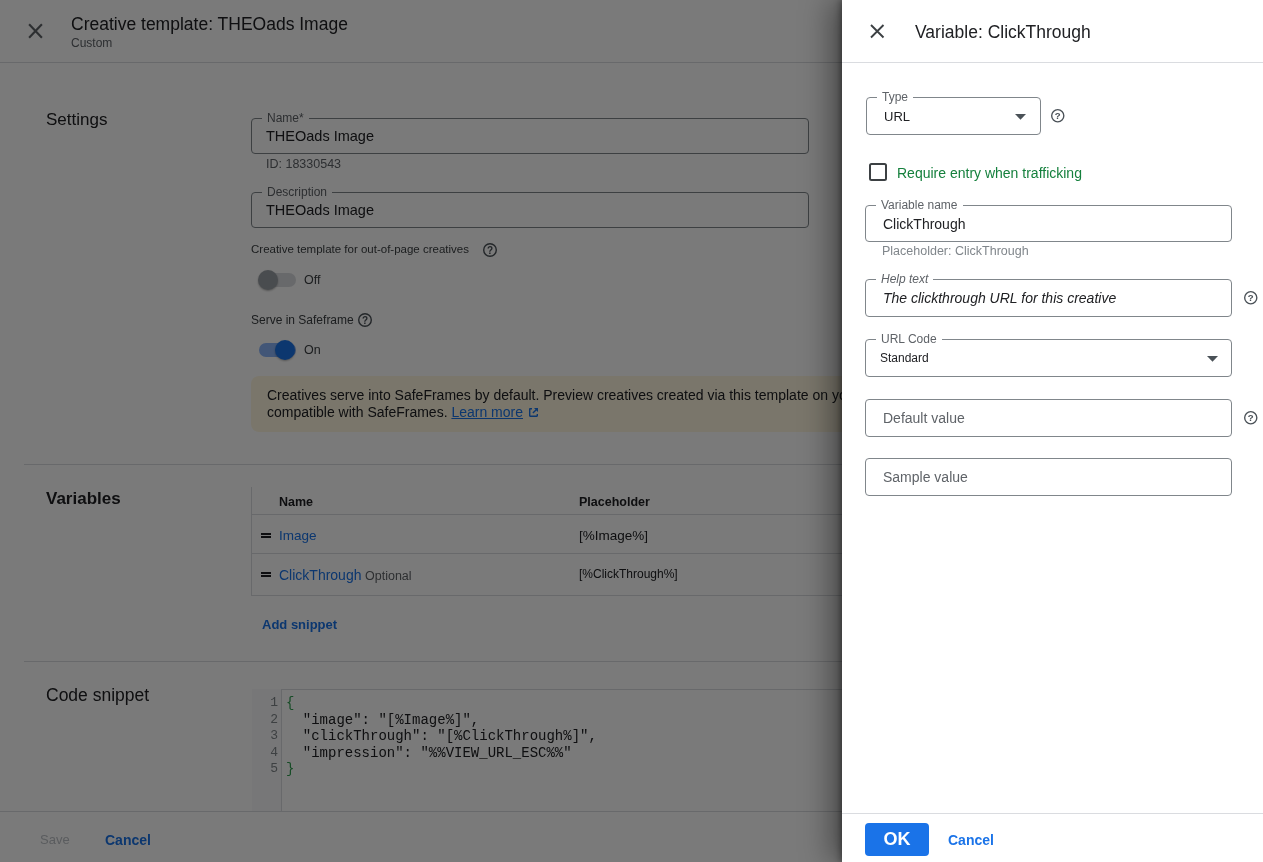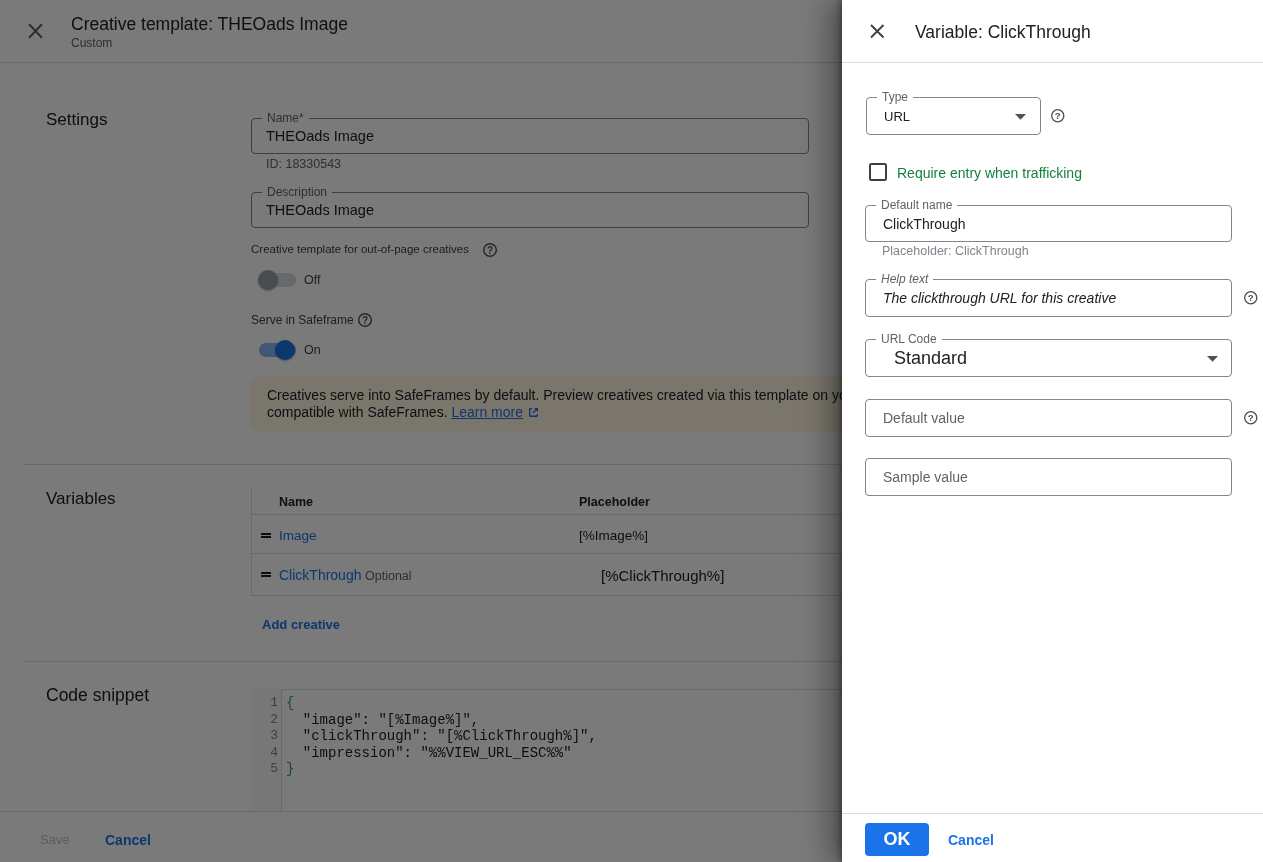--- a/index.html
+++ b/index.html
@@ -67,41 +67,41 @@
   <div class="abs" style="left:275px; top:340px; width:20px; height:20px; border-radius:50%; background:#1a73e8; box-shadow:0 1px 2px rgba(0,0,0,.3);"></div>
   <div class="abs" style="left:304px; top:343px; font-size:12.5px; color:#3c4043;">On</div>
 
   <div class="abs" style="left:251px; top:376px; width:760px; height:56px; background:#fef7e0; border-radius:8px;"></div>
   <div class="abs" style="left:267px; top:386.5px; font-size:14px; line-height:17px; color:#202124;">Creatives serve into SafeFrames by default. Preview creatives created via this template on your sites to check they are<br>compatible with SafeFrames. <span class="blue" style="text-decoration:underline;">Learn more</span>&nbsp;<svg style="display:inline-block; vertical-align:-2px;" width="13" height="13" viewBox="0 0 13 13">
         <path d="M2 3.2 C2 2.54 2.54 2 3.2 2 H5 V3.4 H3.4 V9.6 H9.6 V8 H11 V9.8 C11 10.46 10.46 11 9.8 11 H3.2 C2.54 11 2 10.46 2 9.8 Z" fill="#1a73e8"></path>
         <path d="M7 2 H11 V6 L9.5 4.5 L6.4 7.6 L5.4 6.6 L8.5 3.5 Z" fill="#1a73e8"></path>
       </svg></div>
 
   <div class="divider" style="left:24px; top:464px; width:1239px;"></div>
-  <div class="abs h1" style="left:46px; top:489px;">Variables</div>
+  <div class="abs h1" style="left:46px; top:489px;font-weight:bold;">Variables</div>
 
   <div class="abs" style="left:251px; top:487px; width:1px; height:108px; background:#dadce0;"></div>
   <div class="abs med" style="left:279px; top:495px; font-size:12.5px; color:#202124;">Name</div>
   <div class="abs med" style="left:579px; top:495px; font-size:12.5px; color:#202124;">Placeholder</div>
   <div class="divider" style="left:251px; top:514px; width:1012px;"></div>
 
   <div class="abs" style="left:260.5px; top:533.4px; width:10px; height:1.4px; background:#202124;"></div>
   <div class="abs" style="left:260.5px; top:536.4px; width:10px; height:1.4px; background:#202124;"></div>
   <div class="abs blue" style="left:279px; top:528px; font-size:13.5px;">Image</div>
   <div class="abs" style="left:579px; top:528px; font-size:13.5px; color:#202124;">[%Image%]</div>
   <div class="divider" style="left:251px; top:553px; width:1012px;"></div>
 
   <div class="abs" style="left:260.5px; top:572.3px; width:10px; height:1.4px; background:#202124;"></div>
   <div class="abs" style="left:260.5px; top:575.3px; width:10px; height:1.4px; background:#202124;"></div>
   <div class="abs blue" style="left:279px; top:567px; font-size:14px;">ClickThrough</div>
   <div class="abs" style="left:365px; top:569px; font-size:12.5px; color:#5f6368;">Optional</div>
-  <div class="abs" style="left:601px; top:567px; font-size:15px; color:#202124;">[%ClickThrough%]</div>
+  <div class="abs" style="left:579px; top:567px; font-size:12px; color:#202124;">[%ClickThrough%]</div>
   <div class="divider" style="left:251px; top:595px; width:1012px;"></div>
 
-  <div class="abs blue med" style="left:262px; top:617px; font-size:13px;">Add creative</div>
+  <div class="abs blue med" style="left:262px; top:617px; font-size:13px;">Add snippet</div>
 
   <div class="divider" style="left:24px; top:661px; width:1239px;"></div>
   <div class="abs h1" style="left:46px; top:685px; font-size:17.5px;">Code snippet</div>
 
   <div class="abs" style="left:252px; top:689px; width:1011px; height:124px; border-top:1px solid #dadce0; border-left:1px solid #dadce0;"></div>
   <div class="abs" style="left:252px; top:689px; width:30px; height:124px; background:#f8f9fa; border-right:1px solid #dadce0;"></div>
   <div class="abs" style="left:252px; top:695px; width:26px; font-size:13px; line-height:16.5px; color:#80868b; text-align:right; font-family:'Liberation Mono',monospace;">1<br>2<br>3<br>4<br>5</div>
   <div class="abs" style="left:286px; top:695px; font-size:14px; line-height:16.5px; color:#202124; font-family:'Liberation Mono',monospace; white-space:pre;"><span style="color:#2e9e4f;">{</span>
   "image": "[%Image%]",
   "clickThrough": "[%ClickThrough%]",
@@ -132,37 +132,37 @@
     </svg>
   <svg class="abs" style="left:1051px; top:109px;" width="13.5" height="13.5" viewBox="0 0 14 14">
       <circle cx="7" cy="7" r="6.3" fill="none" stroke="#4a5157" stroke-width="1.4"></circle>
       <text x="7" y="10.5" font-size="10" font-weight="bold" fill="#4a5157" text-anchor="middle" font-family="Liberation Sans">?</text>
     </svg>
 
   <div class="abs" style="left:868.5px; top:163px; width:18px; height:18px; border:2px solid #3c4043; border-radius:2.5px;"></div>
   <div class="abs" style="left:897px; top:165px; font-size:14px; color:#15803d;">Require entry when trafficking</div>
 
   <div class="dfield" style="left:865px; top:205px; width:367px; height:37px;">
-    <span class="flabel">Default name</span>
+    <span class="flabel">Variable name</span>
     <span class="fval" style="left:17px; font-size:14px;">ClickThrough</span>
   </div>
   <div class="abs" style="left:882px; top:244px; font-size:12.5px; color:#80868b;">Placeholder: ClickThrough</div>
 
   <div class="dfield" style="left:865px; top:279px; width:367px; height:38px;font-style:italic;">
     <span class="flabel">Help text</span>
     <span class="fval" style="left:17px; font-size:14px;">The clickthrough URL for this creative</span>
   </div>
   <svg class="abs" style="left:1244px; top:291px;" width="13.5" height="13.5" viewBox="0 0 14 14">
       <circle cx="7" cy="7" r="6.3" fill="none" stroke="#4a5157" stroke-width="1.4"></circle>
       <text x="7" y="10.5" font-size="10" font-weight="bold" fill="#4a5157" text-anchor="middle" font-family="Liberation Sans">?</text>
     </svg>
 
   <div class="dfield" style="left:865px; top:339px; width:367px; height:38px;">
     <span class="flabel">URL Code</span>
-    <span class="fval" style="left:28px; font-size:18px;">Standard</span>
+    <span class="fval" style="left:14px; font-size:12px;">Standard</span>
   </div>
   <svg class="abs" style="left:1207px; top:355.5px;" width="11" height="6" viewBox="0 0 11 6">
       <path d="M0 0 H11 L5.5 5.7 Z" fill="#4a5157"></path>
     </svg>
 
   <div class="dfield" style="left:865px; top:399px; width:367px; height:38px;text-decoration:underline;">
     <span class="fval" style="left:17px; font-size:14px; color:#5f6368;">Default value</span>
   </div>
   <svg class="abs" style="left:1244px; top:411px;" width="13.5" height="13.5" viewBox="0 0 14 14">
       <circle cx="7" cy="7" r="6.3" fill="none" stroke="#4a5157" stroke-width="1.4"></circle>

